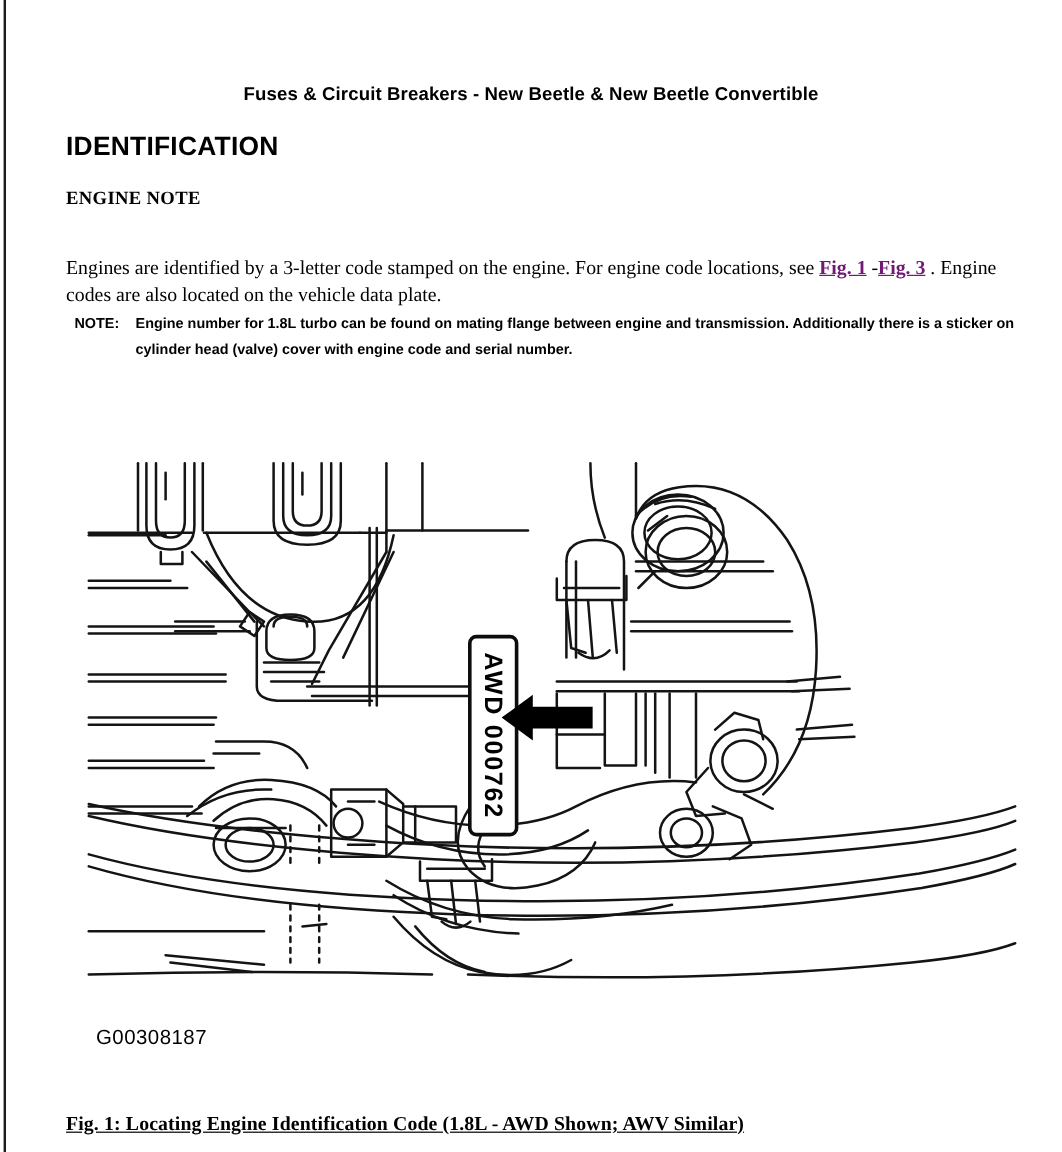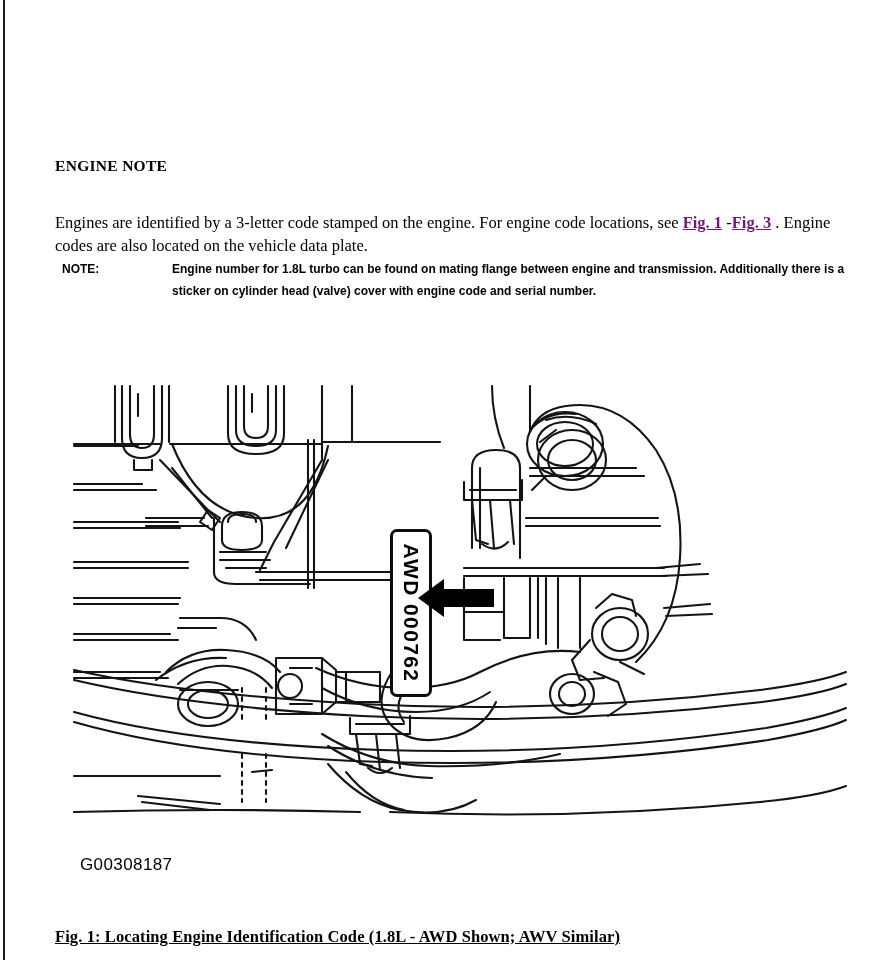--- a/index.html
+++ b/index.html
@@ -100,21 +100,21 @@
     font-weight: bold;
     font-size: 12px;
     line-height: 21.5px;
   }
   .note-label {
     position: absolute;
     left: 0; top: 0;
     width: 110px;
   }
   .note-text {
-    margin-left: 110px;
+    margin-left: 51px;
     display: block;
   }
 
   
   .figure-wrap {
     position: absolute;
     left: 60px; top: 372px;
     width: 800px;
     height: 470px;
   }
@@ -177,21 +177,23 @@
   }
 </style>
 </head>
 <body>
 
 <div class="page-edge-rule"></div>
 
 <div class="page">
 
 
-
+  <div class="doc-subtitle">Fuses &amp; Circuit Breakers - New Beetle &amp; New Beetle Convertible</div>
+
+  <div class="section-heading">IDENTIFICATION</div>
 
   <div class="subsection-heading">ENGINE NOTE</div>
 
   <p class="body-paragraph"><span>Engines are identified by a 3-letter code stamped on the engine. For engine code locations, see </span><span class="fig-link">Fig. 1</span><span> -</span><span class="fig-link">Fig. 3</span><span> . Engine codes are also located on the vehicle data plate.</span></p>
 
   <div class="note-block">
     <span class="note-label">NOTE:</span>
     <span class="note-text">Engine number for 1.8L turbo can be found on mating flange between engine and transmission. Additionally there is a sticker on cylinder head (valve) cover with engine code and serial number.</span>
   </div>
 

